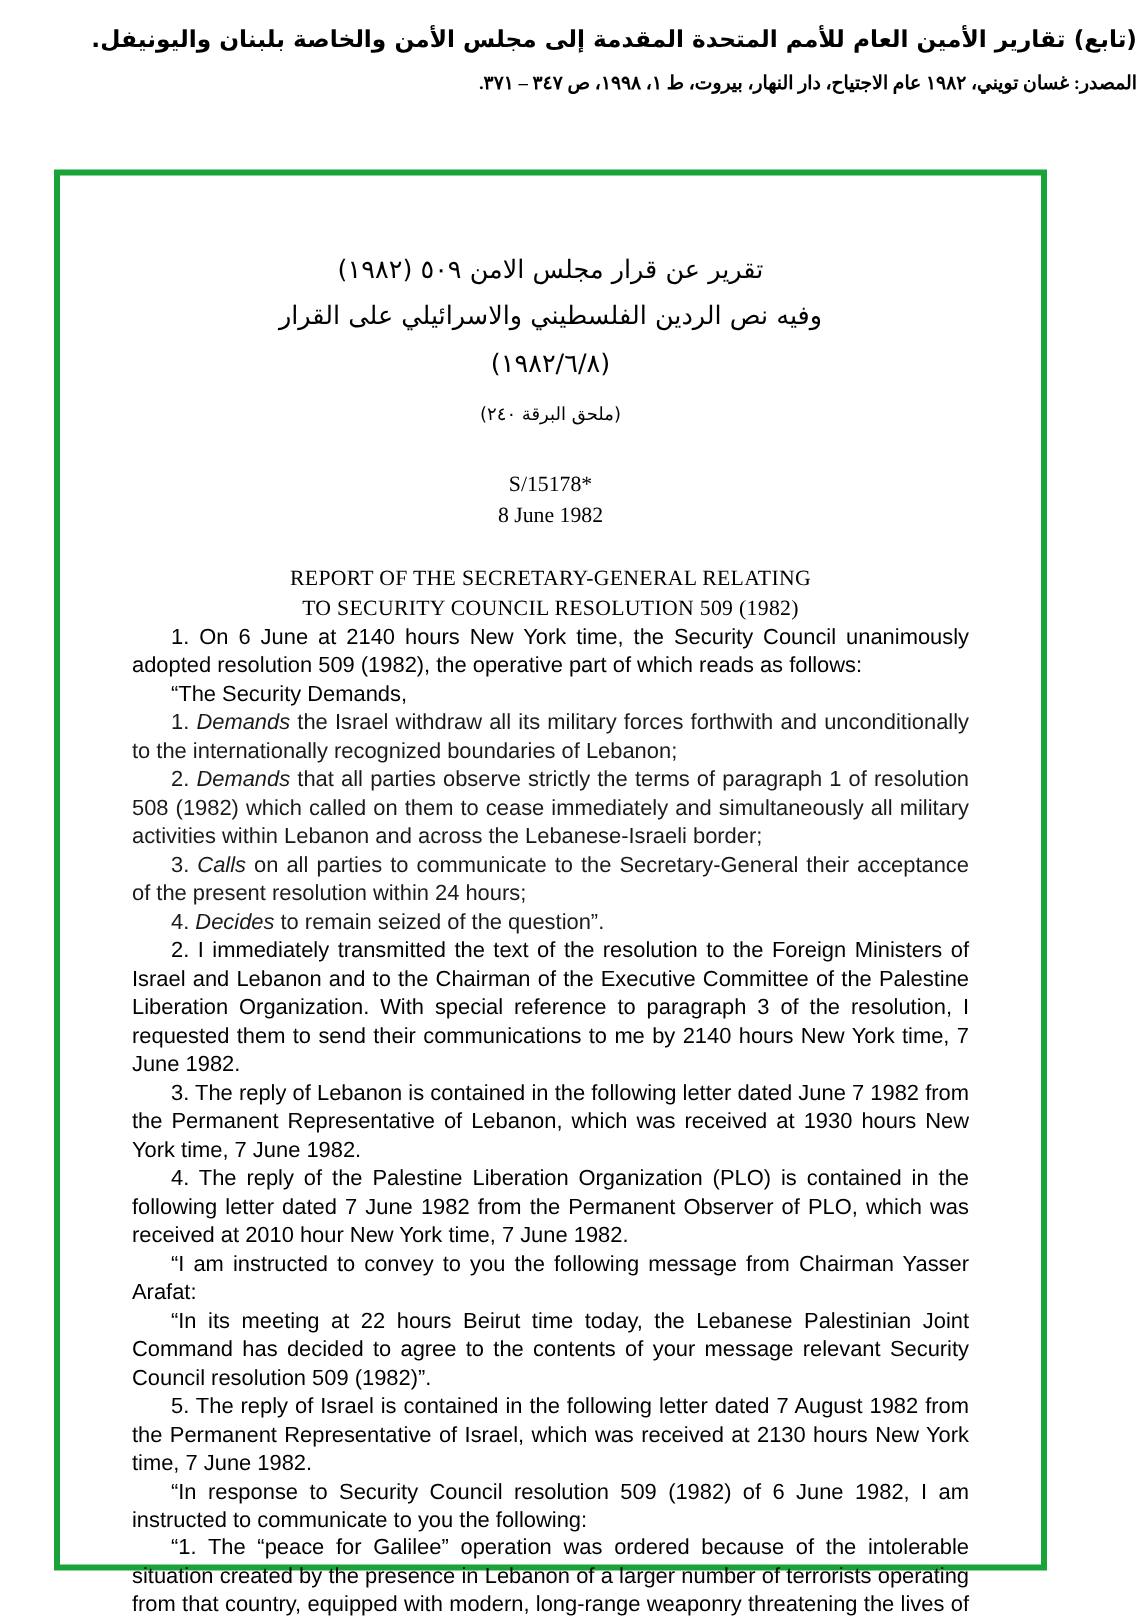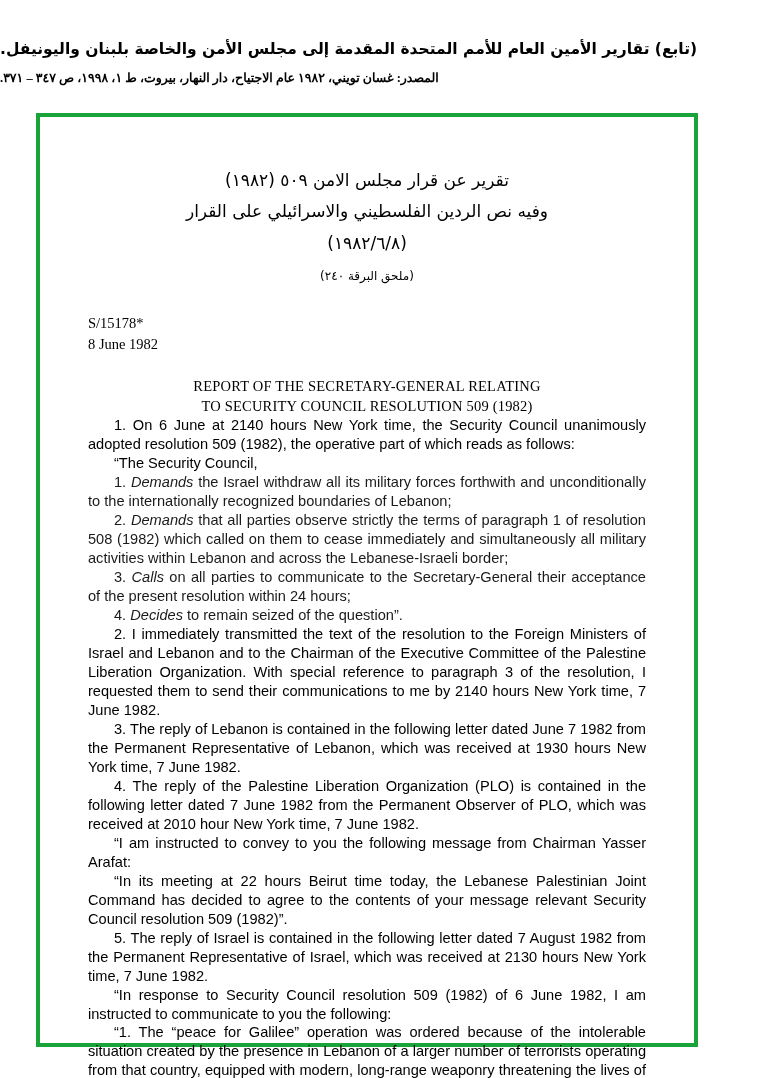--- a/index.html
+++ b/index.html
@@ -15,22 +15,22 @@
     position: relative;
     overflow: hidden;
   }
   .page {
     width: 758px;
     height: 1078px;
     position: relative;
     box-sizing: border-box;
   }
   .header-block {
-    text-align: left;
-    padding-top: 39px;
+    text-align: right;
+    padding-top: 16px;
   }
   .header-line1 {
     font-family: "DejaVu Sans", sans-serif;
     direction: rtl;
     font-weight: bold;
     font-size: 15.5px;
     letter-spacing: 0px;
     color: #000;
     line-height: 1.3;
   }
@@ -74,21 +74,21 @@
     font-family: "DejaVu Sans", sans-serif;
     font-size: 12px;
     margin-top: 10px;
     color: #000;
   }
   .docref {
     margin-top: 30px;
     font-family: "Liberation Serif", serif;
     font-size: 14.5px;
     line-height: 1.45;
-    text-align: left;
+    text-align: center;
   }
   .doc-title {
     text-align: center;
     font-family: "Liberation Serif", serif;
     font-size: 14.5px;
     line-height: 1.35;
     margin-top: 22px;
     letter-spacing: 0.2px;
   }
   .body-text {
@@ -137,21 +137,21 @@
         <div>8 June 1982</div>
       </div>
 
       <div class="doc-title">
         <div>REPORT OF THE SECRETARY-GENERAL RELATING</div>
         <div>TO SECURITY COUNCIL RESOLUTION 509 (1982)</div>
       </div>
 
       <div class="body-text">
         <p>1. On 6 June at 2140 hours New York time, the Security Council unanimously adopted resolution 509 (1982), the operative part of which reads as follows:</p>
-        <p class="quote">“The Security Council,</p>
+        <p class="quote">“The Security Demands,</p>
         <p class="quote faded">1. <em>Demands</em> the Israel withdraw all its military forces forthwith and unconditionally to the internationally recognized boundaries of Lebanon;</p>
         <p class="quote faded">2. <em>Demands</em> that all parties observe strictly the terms of paragraph 1 of resolution 508 (1982) which called on them to cease immediately and simultaneously all military activities within Lebanon and across the Lebanese-Israeli border;</p>
         <p class="quote faded">3. <em>Calls</em> on all parties to communicate to the Secretary-General their acceptance of the present resolution within 24 hours;</p>
         <p class="quote faded">4. <em>Decides</em> to remain seized of the question”.</p>
         <p>2. I immediately transmitted the text of the resolution to the Foreign Ministers of Israel and Lebanon and to the Chairman of the Executive Committee of the Palestine Liberation Organization. With special reference to paragraph 3 of the resolution, I requested them to send their communications to me by 2140 hours New York time, 7 June 1982.</p>
         <p>3. The reply of Lebanon is contained in the following letter dated June 7 1982 from the Permanent Representative of Lebanon, which was received at 1930 hours New York time, 7 June 1982.</p>
         <p>4. The reply of the Palestine Liberation Organization (PLO) is contained in the following letter dated 7 June 1982 from the Permanent Observer of PLO, which was received at 2010 hour New York time, 7 June 1982.</p>
         <p class="quote">“I am instructed to convey to you the following message from Chairman Yasser Arafat:</p>
         <p class="quote">“In its meeting at 22 hours Beirut time today, the Lebanese Palestinian Joint Command has decided to agree to the contents of your message relevant Security Council resolution 509 (1982)”.</p>
         <p>5. The reply of Israel is contained in the following letter dated 7 August 1982 from the Permanent Representative of Israel, which was received at 2130 hours New York time, 7 June 1982.</p>

